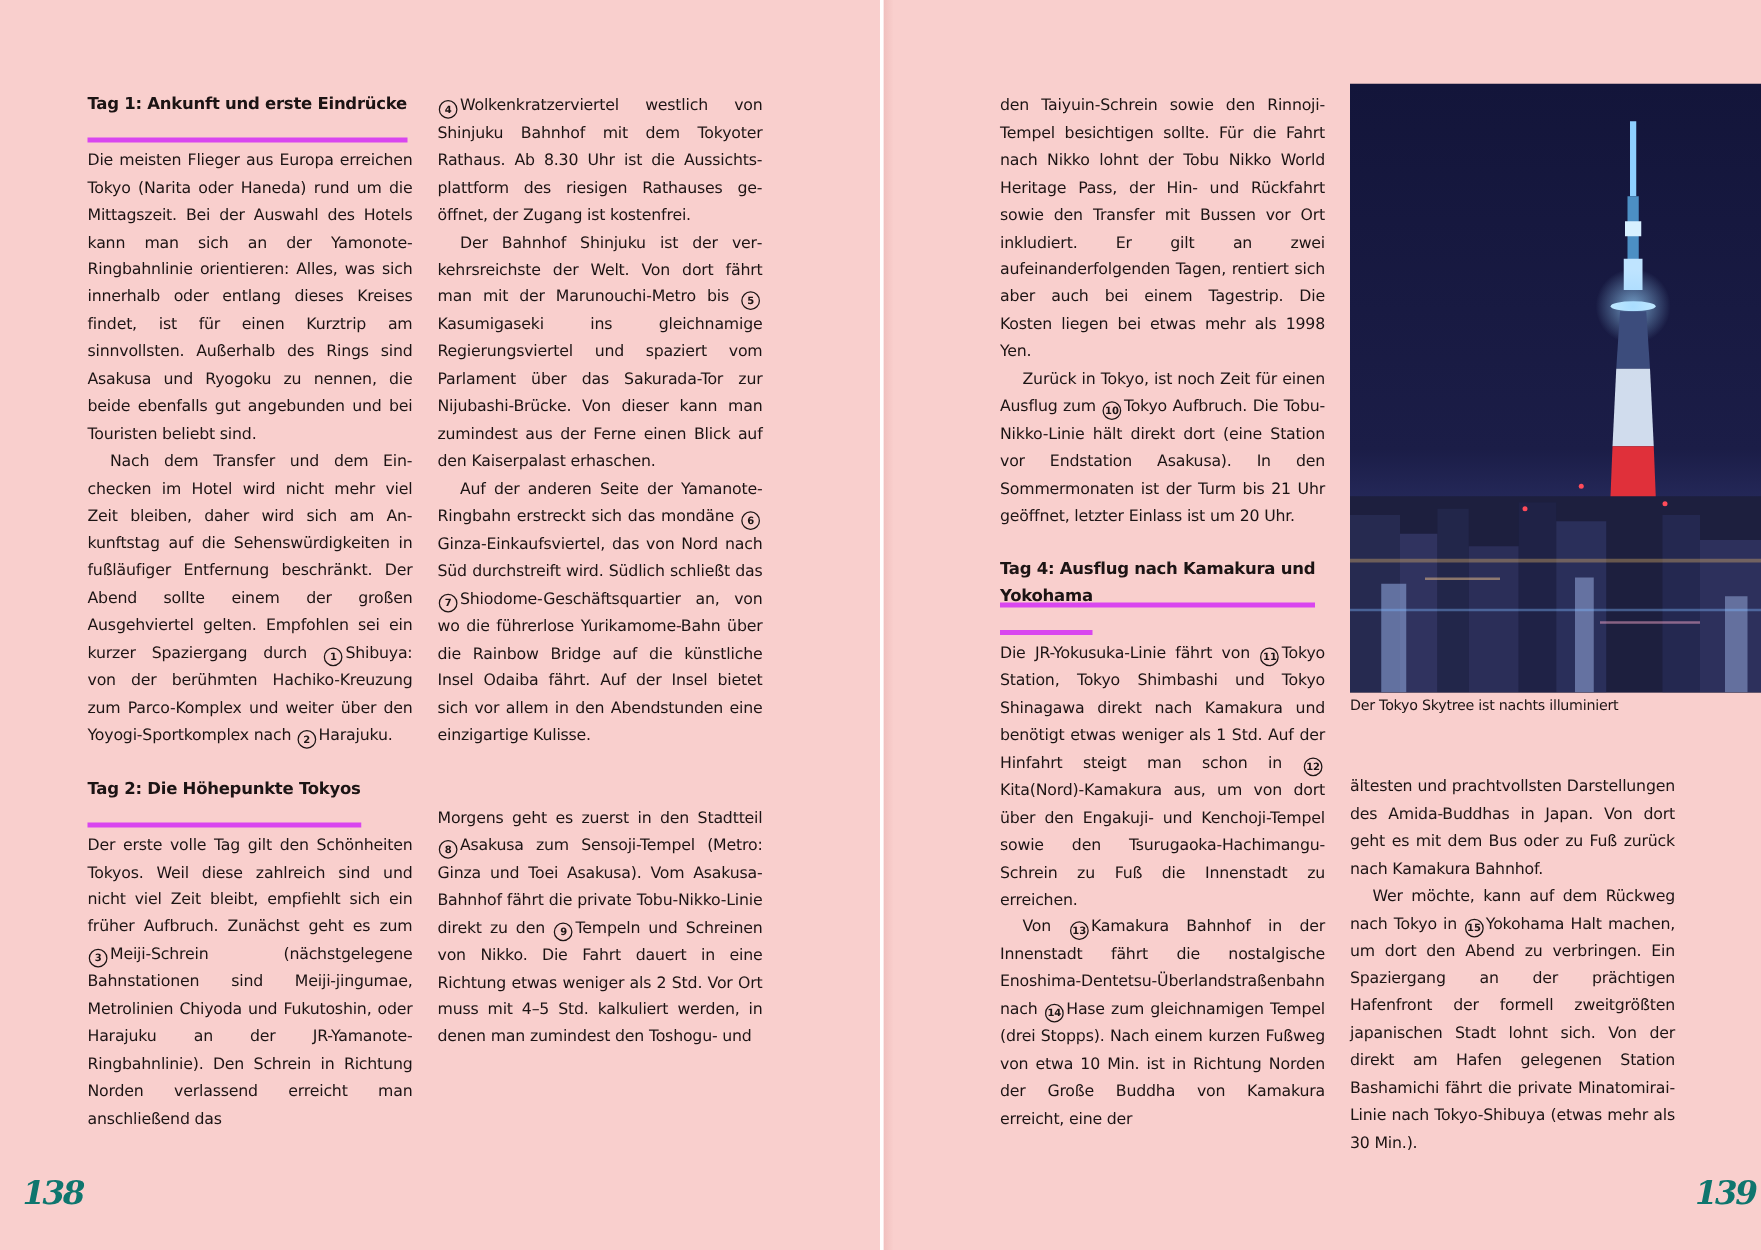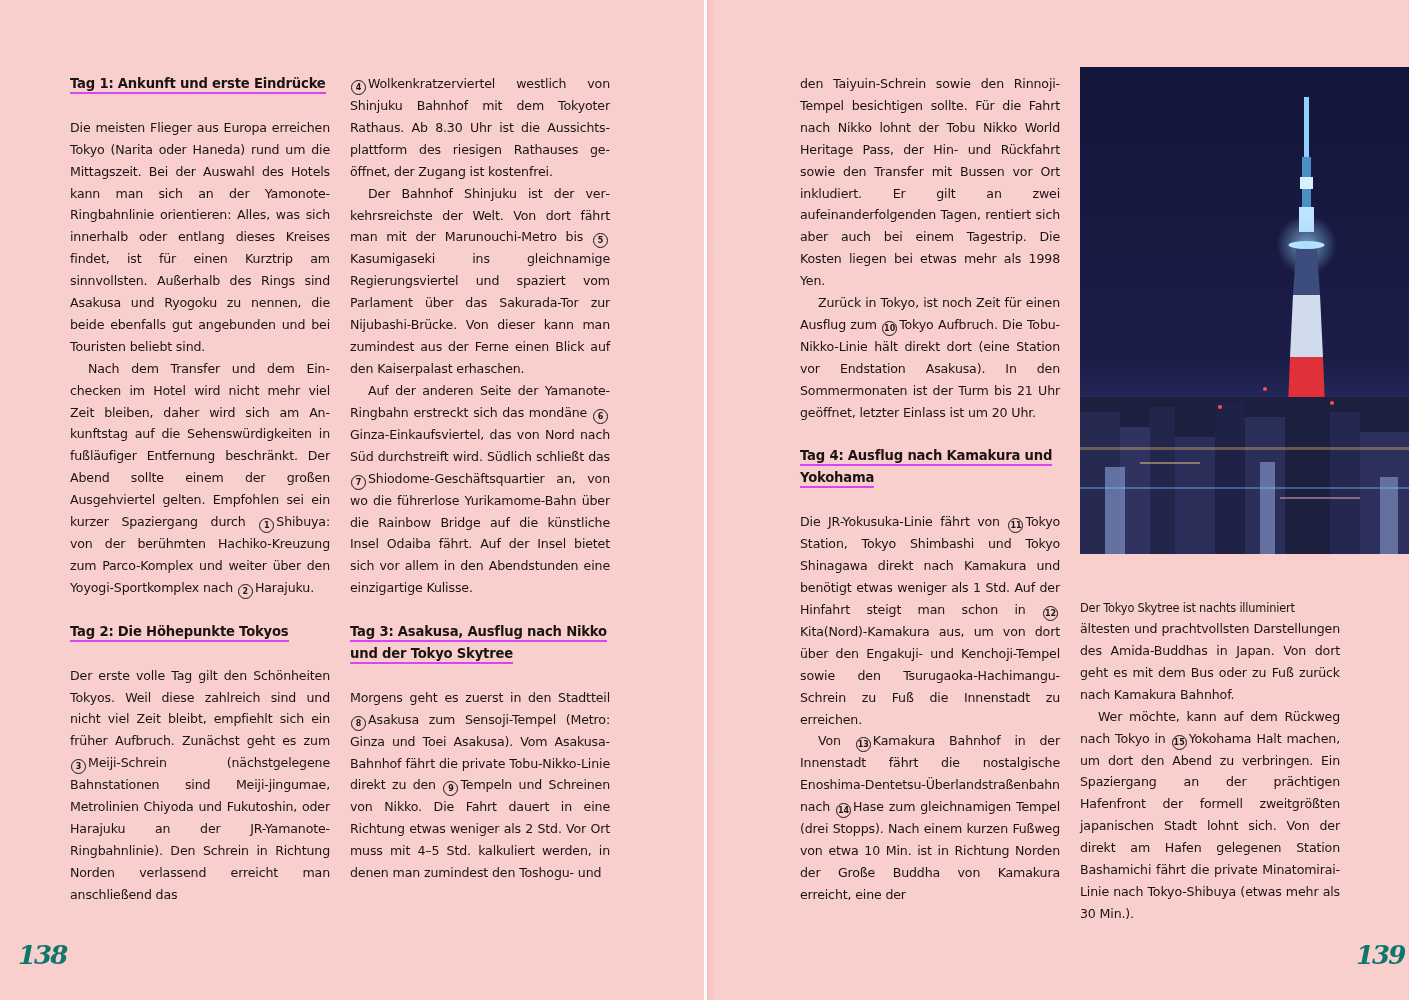--- a/index.html
+++ b/index.html
@@ -15,38 +15,38 @@
   .gutter { position:absolute; left:704px; top:0; width:3px; height:1000px; background:#ffffff; }
   .gutter-shade { position:absolute; left:707px; top:0; width:8px; height:1000px; background:linear-gradient(90deg, rgba(240,190,188,0.9), rgba(249,207,205,0)); }
 
   .col { position:absolute; width:260px; font-size:12.6px; line-height:21.9px; letter-spacing:-0.15px; }
   .col p { margin:0; text-align:justify; hyphens:manual; }
   .col p.indent { text-indent:18px; }
   .col h3 {
     margin:0; font-size:13.2px; line-height:21.9px; font-weight:bold; letter-spacing:-0.2px;
   }
   .col h3 span.hl {
-    border-bottom:2px solid #d946ef; padding-bottom:1px;
+    border-bottom:4px solid #d946ef; padding-bottom:19px;
   }
   .gap { height:21.9px; }
   b { font-weight:normal; }
 
   .num {
     display:inline-block; width:13px; height:13px; border:1.5px solid #1c1414; border-radius:50%;
     font-size:8px; line-height:13px; text-align:center; font-weight:bold; vertical-align:-2px;
     margin:0 2px 0 1px; text-indent:0; letter-spacing:0;
   }
 
   .photo {
     position:absolute; left:1080px; top:67px; width:329px; height:487px; overflow:hidden;
     background:linear-gradient(180deg, #15173a 0%, #1a1c44 55%, #222453 68%, #1b1c3a 100%);
   }
   .caption {
     position:absolute; left:1080px; top:556px; font-size:11.4px; line-height:16px; color:#1c1414;
-    font-family:"DejaVu Sans", sans-serif; letter-spacing:-0.2px;margin-top:44px;
+    font-family:"DejaVu Sans", sans-serif; letter-spacing:-0.2px;
   }
   .pagenum {
     position:absolute; top:940px; font-family:"DejaVu Serif", serif; font-style:italic; font-weight:bold;
     font-size:26px; letter-spacing:-2px; color:#0f766e;
   }
 </style>
 </head>
 <body>
 
 <div class="page page-left"></div>
@@ -63,21 +63,20 @@
   <h3><span class="hl">Tag 2: Die Höhepunkte Tokyos</span></h3>
   <div class="gap"></div>
   <p><span>Der erste volle Tag gilt den Schön­heiten Tokyos. Weil diese zahlreich sind und nicht viel Zeit bleibt, emp­fiehlt sich ein früher Aufbruch. Zu­nächst geht es zum </span><span class="num">3</span><b>Meiji-Schrein</b><span> (nächstgelegene Bahnstationen sind Meiji-jingumae, Metrolinien Chiyoda und Fukutoshin, oder Harajuku an der JR-Yamanote-Ringbahnlinie). Den Schrein in Richtung Norden verlas­send erreicht man anschließend das</span></p>
 </div>
 
 <div class="col" style="left:350px; top:73px;">
   <p><span class="num">4</span><b>Wolkenkratzerviertel</b><span> westlich von Shinjuku Bahnhof mit dem </span><b>Tokyoter Rathaus.</b><span> Ab 8.30 Uhr ist die </span><b>Aussichts­plattform</b><span> des riesigen Rathauses ge­öffnet, der Zugang ist kostenfrei.</span></p>
   <p class="indent"><span>Der Bahnhof Shinjuku ist der ver­kehrsreichste der Welt. Von dort fährt man mit der Marunouchi-Metro bis </span><span class="num">5</span><b>Kasumigaseki</b><span> ins gleichnamige Regierungsviertel und spaziert vom </span><b>Parlament</b><span> über das </span><b>Sakurada-Tor</b><span> zur </span><b>Nijubashi-Brücke.</b><span> Von dieser kann man zumindest aus der Ferne einen Blick auf den Kaiserpalast erhaschen.</span></p>
   <p class="indent"><span>Auf der anderen Seite der Yamano­te-Ringbahn erstreckt sich das mon­däne </span><span class="num">6</span><b>Ginza-Einkaufsviertel,</b><span> das von Nord nach Süd durchstreift wird. Südlich schließt das </span><span class="num">7</span><b>Shiodome-Ge­schäftsquartier</b><span> an, von wo die führer­lose Yurikamome-Bahn über die </span><b>Rain­bow Bridge</b><span> auf die künstliche </span><b>Insel Odaiba</b><span> fährt. Auf der Insel bietet sich vor allem in den Abendstunden eine einzigartige Kulisse.</span></p>
   <div class="gap"></div>
-  <h3><span class="hl">Tag 3: Asakusa, Ausflug nach Nikko</span><br><span class="hl">und der Tokyo Skytree</span></h3>
   <div class="gap"></div>
   <p><span>Morgens geht es zuerst in den Stadt­teil </span><span class="num">8</span><b>Asakusa</b><span> zum </span><b>Sensoji-Tempel</b><span> (Metro: Ginza und Toei Asakusa). Vom Asakusa-Bahnhof fährt die private To­bu-Nikko-Linie direkt zu den </span><span class="num">9</span><b>Tem­peln und Schreinen von Nikko.</b><span> Die Fahrt dauert in eine Richtung etwas weniger als 2 Std. Vor Ort muss mit 4–5 Std. kalkuliert werden, in denen man zumindest den Toshogu- und</span></p>
 </div>
 
 <div class="col" style="left:800px; top:73px;">
   <p><span>den Taiyuin-Schrein sowie den Rinno­ji-Tempel besichtigen sollte. Für die Fahrt nach Nikko lohnt der </span><b>Tobu Nik­ko World Heritage Pass,</b><span> der Hin- und Rückfahrt sowie den Transfer mit Bus­sen vor Ort inkludiert. Er gilt an zwei aufeinanderfolgenden Tagen, rentiert sich aber auch bei einem Tagestrip. Die Kosten liegen bei etwas mehr als 1998 Yen.</span></p>
   <p class="indent"><span>Zurück in Tokyo, ist noch Zeit für einen Ausflug zum </span><span class="num">10</span><b>Tokyo Aufbruch.</b><span> Die Tobu-Nikko-Linie hält direkt dort (eine Station vor Endstation Asakusa). In den Sommermonaten ist der Turm bis 21 Uhr geöffnet, letzter Einlass ist um 20 Uhr.</span></p>
   <div class="gap"></div>
   <h3><span class="hl">Tag 4: Ausflug nach Kamakura und</span><br><span class="hl">Yokohama</span></h3>
   <div class="gap"></div>

